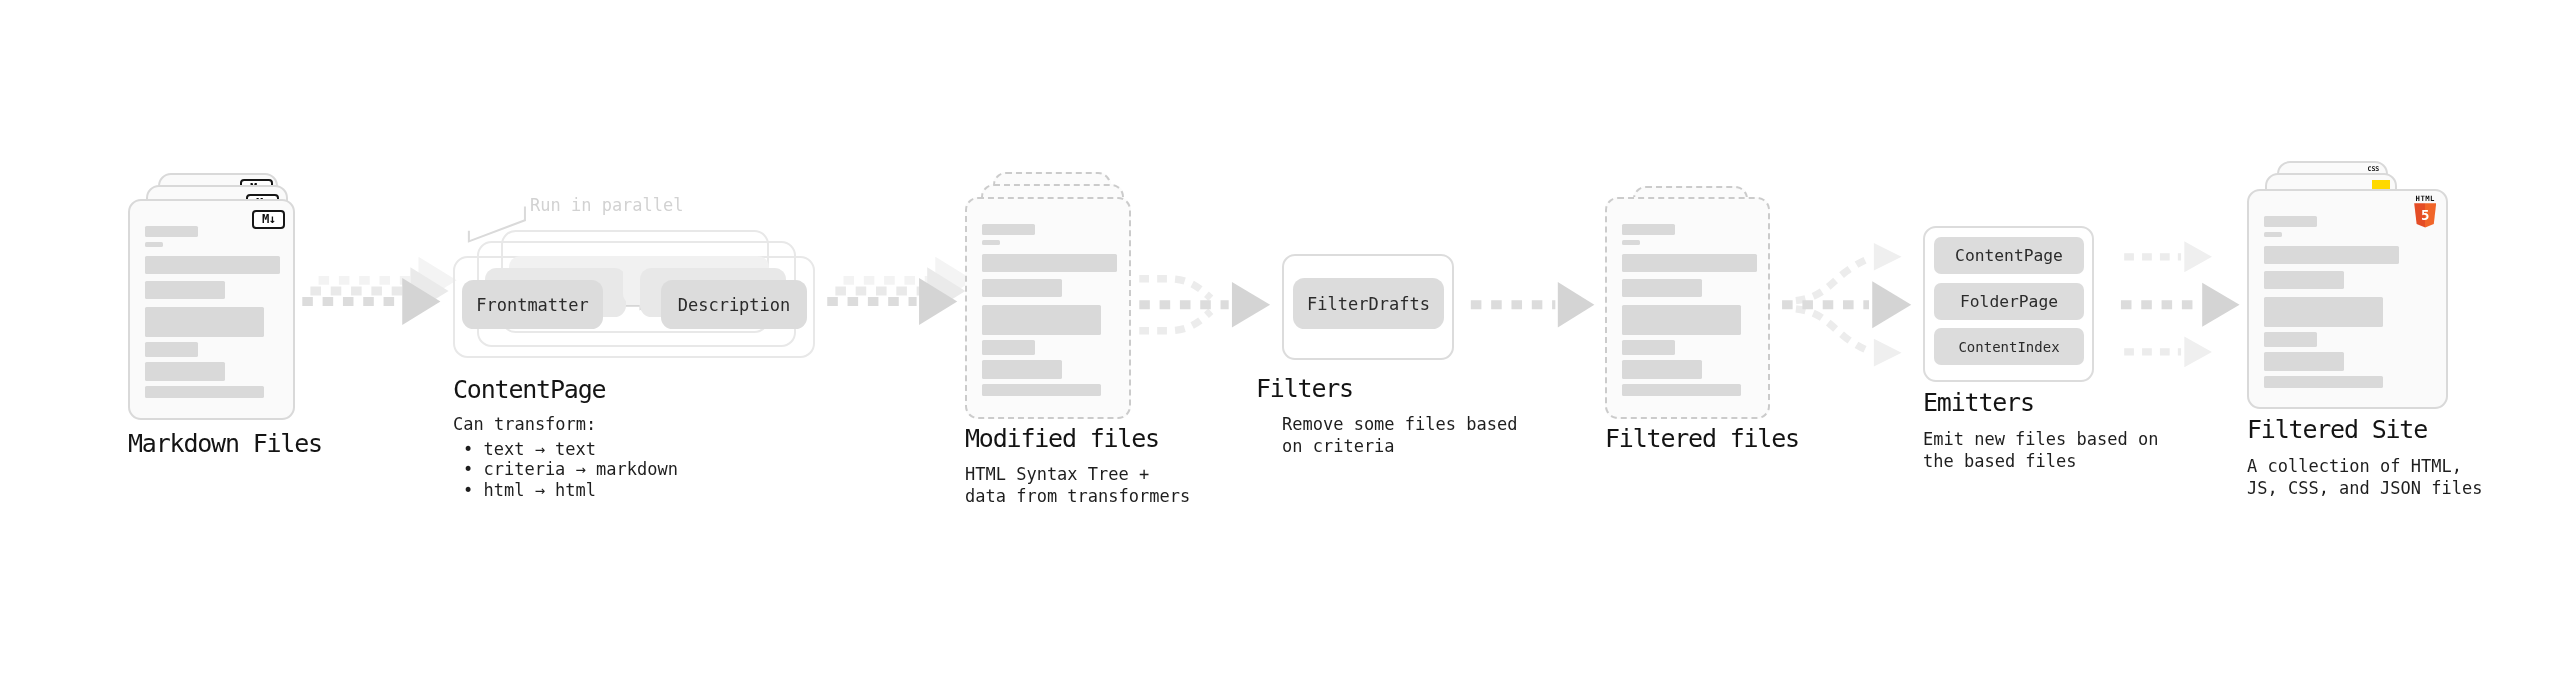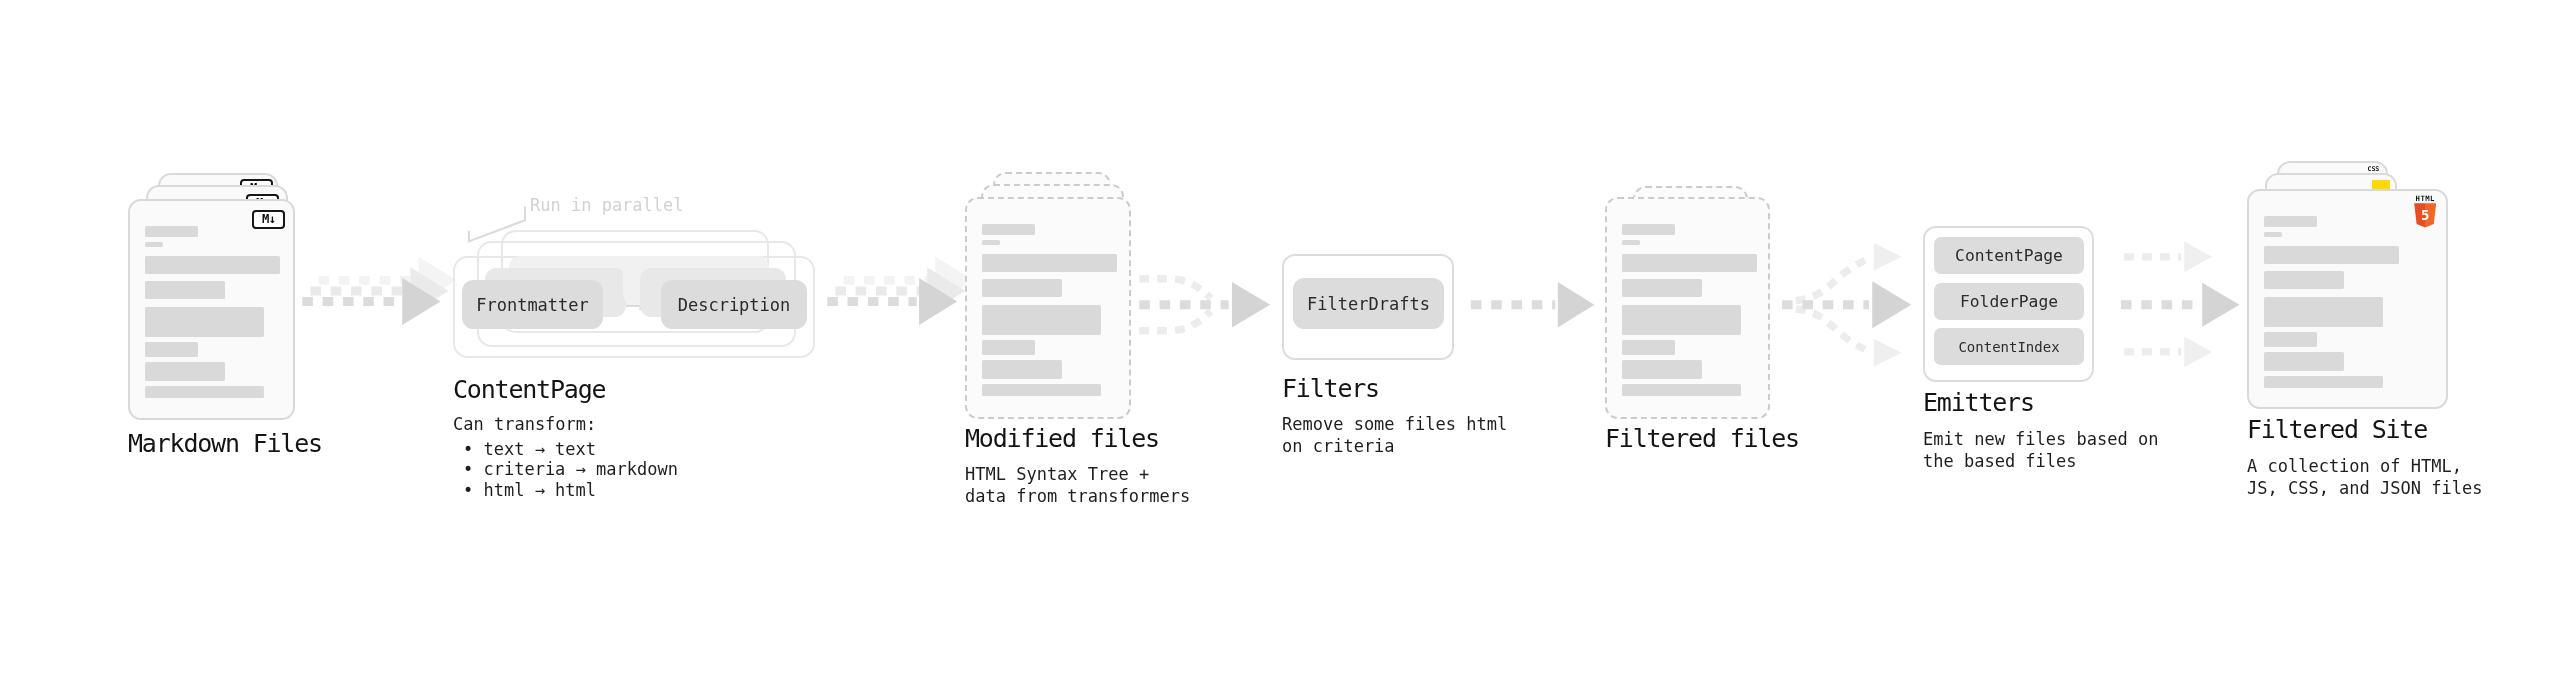--- a/index.html
+++ b/index.html
@@ -182,23 +182,23 @@
     <div class="heading" style="left:965px;top:424px">Modified files</div>
     <div class="body-text" style="left:965px;top:463px">
       <div>HTML Syntax Tree +</div>
       <div>data from transformers</div>
     </div>
   </div>
 
   <div>
     <div class="panel" style="left:1282px;top:254px;width:172px;height:106px"></div>
     <div class="node" style="left:1293px;top:278px;width:151px;height:51px">FilterDrafts</div>
-    <div class="heading" style="left:1282px;top:374px">Filters</div>
+    <div class="heading" style="left:1256px;top:374px">Filters</div>
     <div class="body-text" style="left:1282px;top:413px">
-      <div>Remove some files html</div>
+      <div>Remove some files based</div>
       <div>on criteria</div>
     </div>
   </div>
 
   <div>
     <div class="card dashed" style="left:1633px;top:186px;width:115px;height:221px"></div>
     <div class="card dashed" style="left:1605px;top:197px;width:165px;height:222px">
         <div class="bar" style="top: 25px; height: 11.4px; width: 53px;"></div>
         <div class="bar" style="top: 41px; height: 4.9px; width: 18.7px;"></div>
         <div class="bar" style="top: 55px; height: 18px; width: 135px;"></div>

